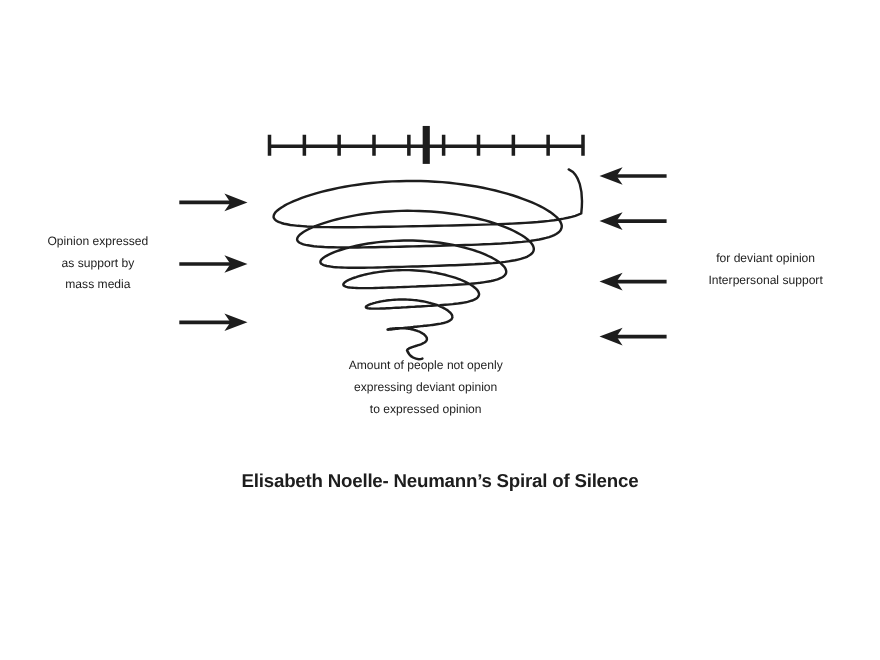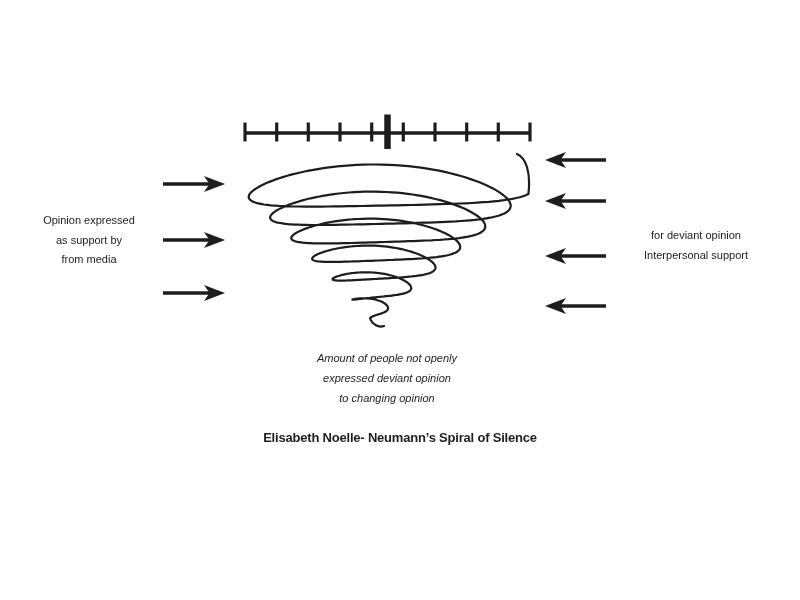--- a/index.html
+++ b/index.html
@@ -6,24 +6,24 @@
   .stage{
     position:relative;width:800px;height:600px;background:var(--bg,#fff);
     overflow:hidden;font-family:"Liberation Sans","DejaVu Sans",sans-serif;
     color:var(--ink,#1d1d1d);
   }
   svg{position:absolute;left:0;top:0;}
   .label{position:absolute;text-align:center;font-size:11px;color:var(--ink,#1d1d1d);}
   .label div{white-space:nowrap;}
   .media-label{left:6px;top:211px;width:166px;line-height:19.5px;}
   .support-label{left:602px;top:226px;width:188px;line-height:19.5px;}
-  .silence-label{left:234px;top:348px;width:306px;line-height:20px;font-style:italic;}
+  .silence-label{left:234px;top:322px;width:306px;line-height:20px;}
   .diagram-title{
     position:absolute;left:100px;top:427px;width:600px;text-align:center;
-    font-size:13px;font-weight:bold;letter-spacing:-0.2px;line-height:21px;
+    font-size:17px;font-weight:bold;letter-spacing:-0.2px;line-height:21px;
     color:var(--ink,#1d1d1d);
   }
 </style>
 </head>
 <body>
 
 <div class="stage" style="--ink: #1d1d1d; --bg: #ffffff;">
 
   <svg width="800" height="600" viewBox="0 0 800 600">
 
@@ -66,28 +66,28 @@
       <g>
         <line x1="606" y1="306" x2="560" y2="306" stroke-width="3.4"></line>
         <path stroke="none" d="M545 306 L566 298 L560.5 306 L566 314 Z"></path>
       </g>
     </g>
   </svg>
 
   <div class="label media-label">
     <div>Opinion expressed</div>
     <div>as support by</div>
-    <div>from media</div>
+    <div>mass media</div>
   </div>
 
   <div class="label support-label">
     <div>for deviant opinion</div>
     <div>Interpersonal support</div>
   </div>
 
   <div class="label silence-label">
     <div>Amount of people not openly</div>
-    <div>expressed deviant opinion</div>
-    <div>to changing opinion</div>
+    <div>expressing deviant opinion</div>
+    <div>to expressed opinion</div>
   </div>
 
   <div class="diagram-title">Elisabeth Noelle- Neumann’s Spiral of Silence</div>
 </div>
 
 </body></html>

